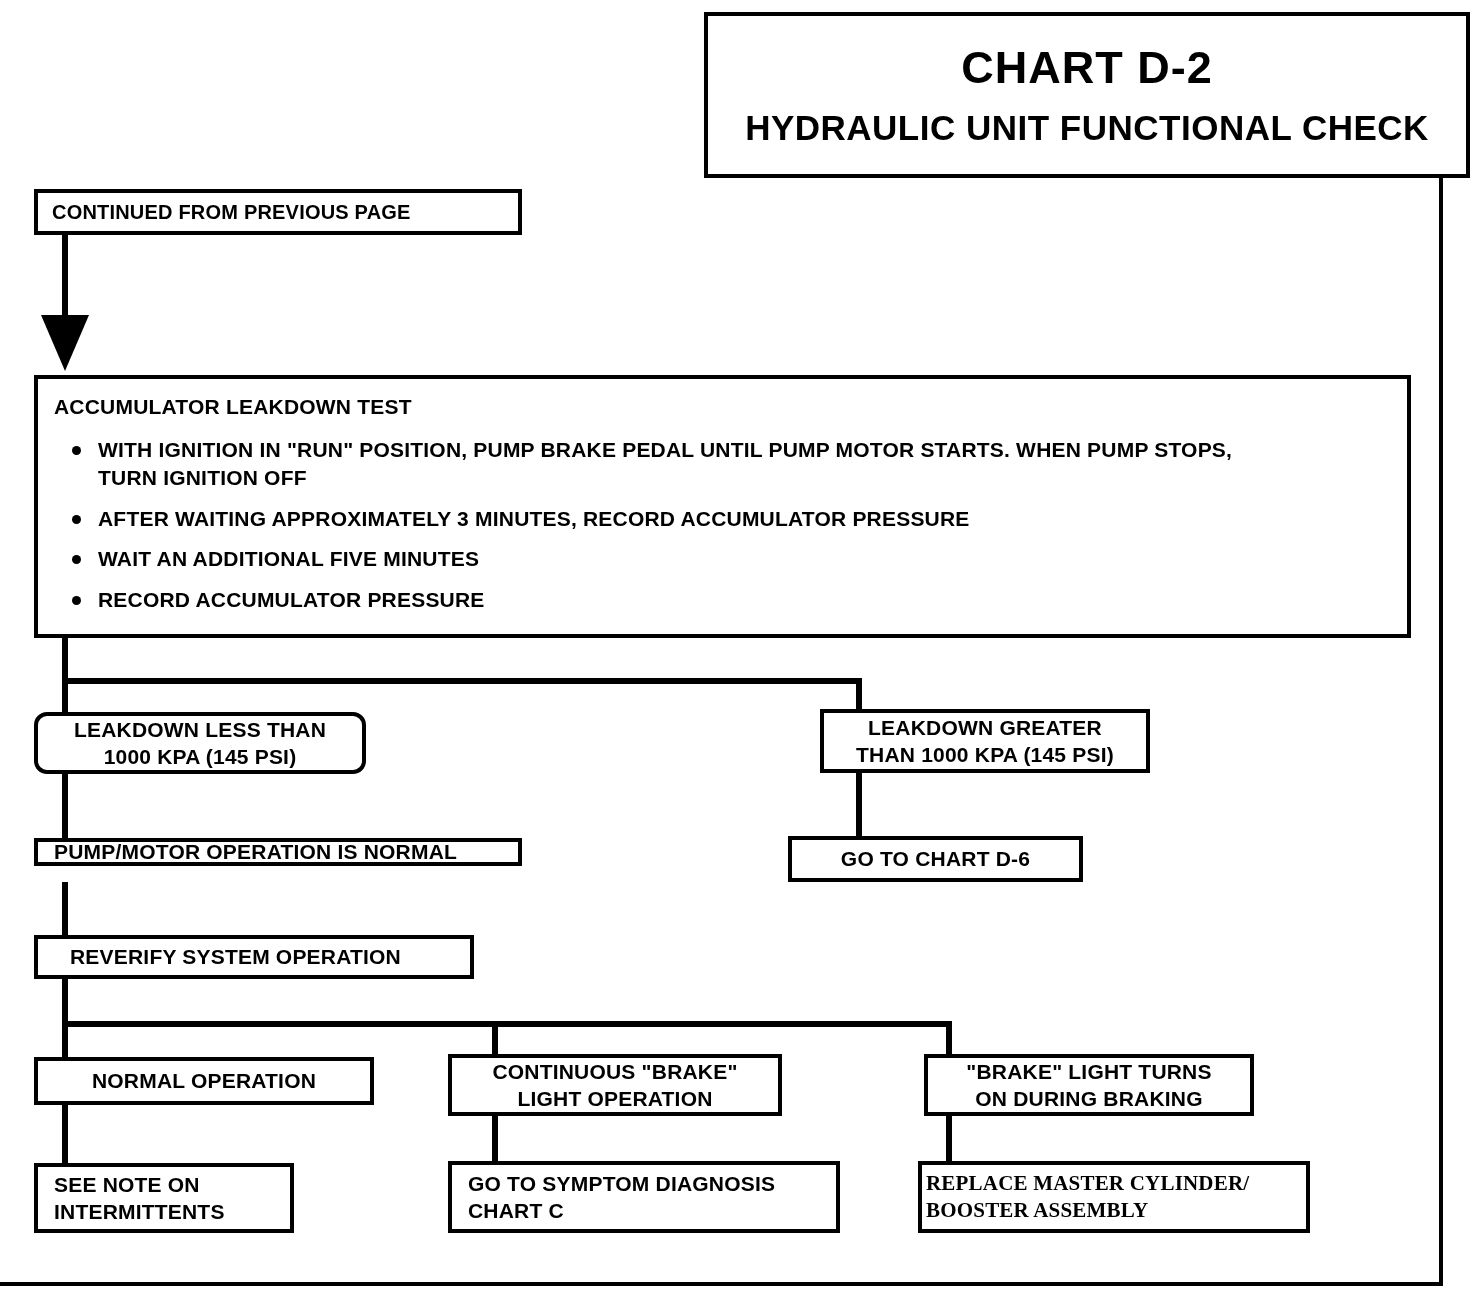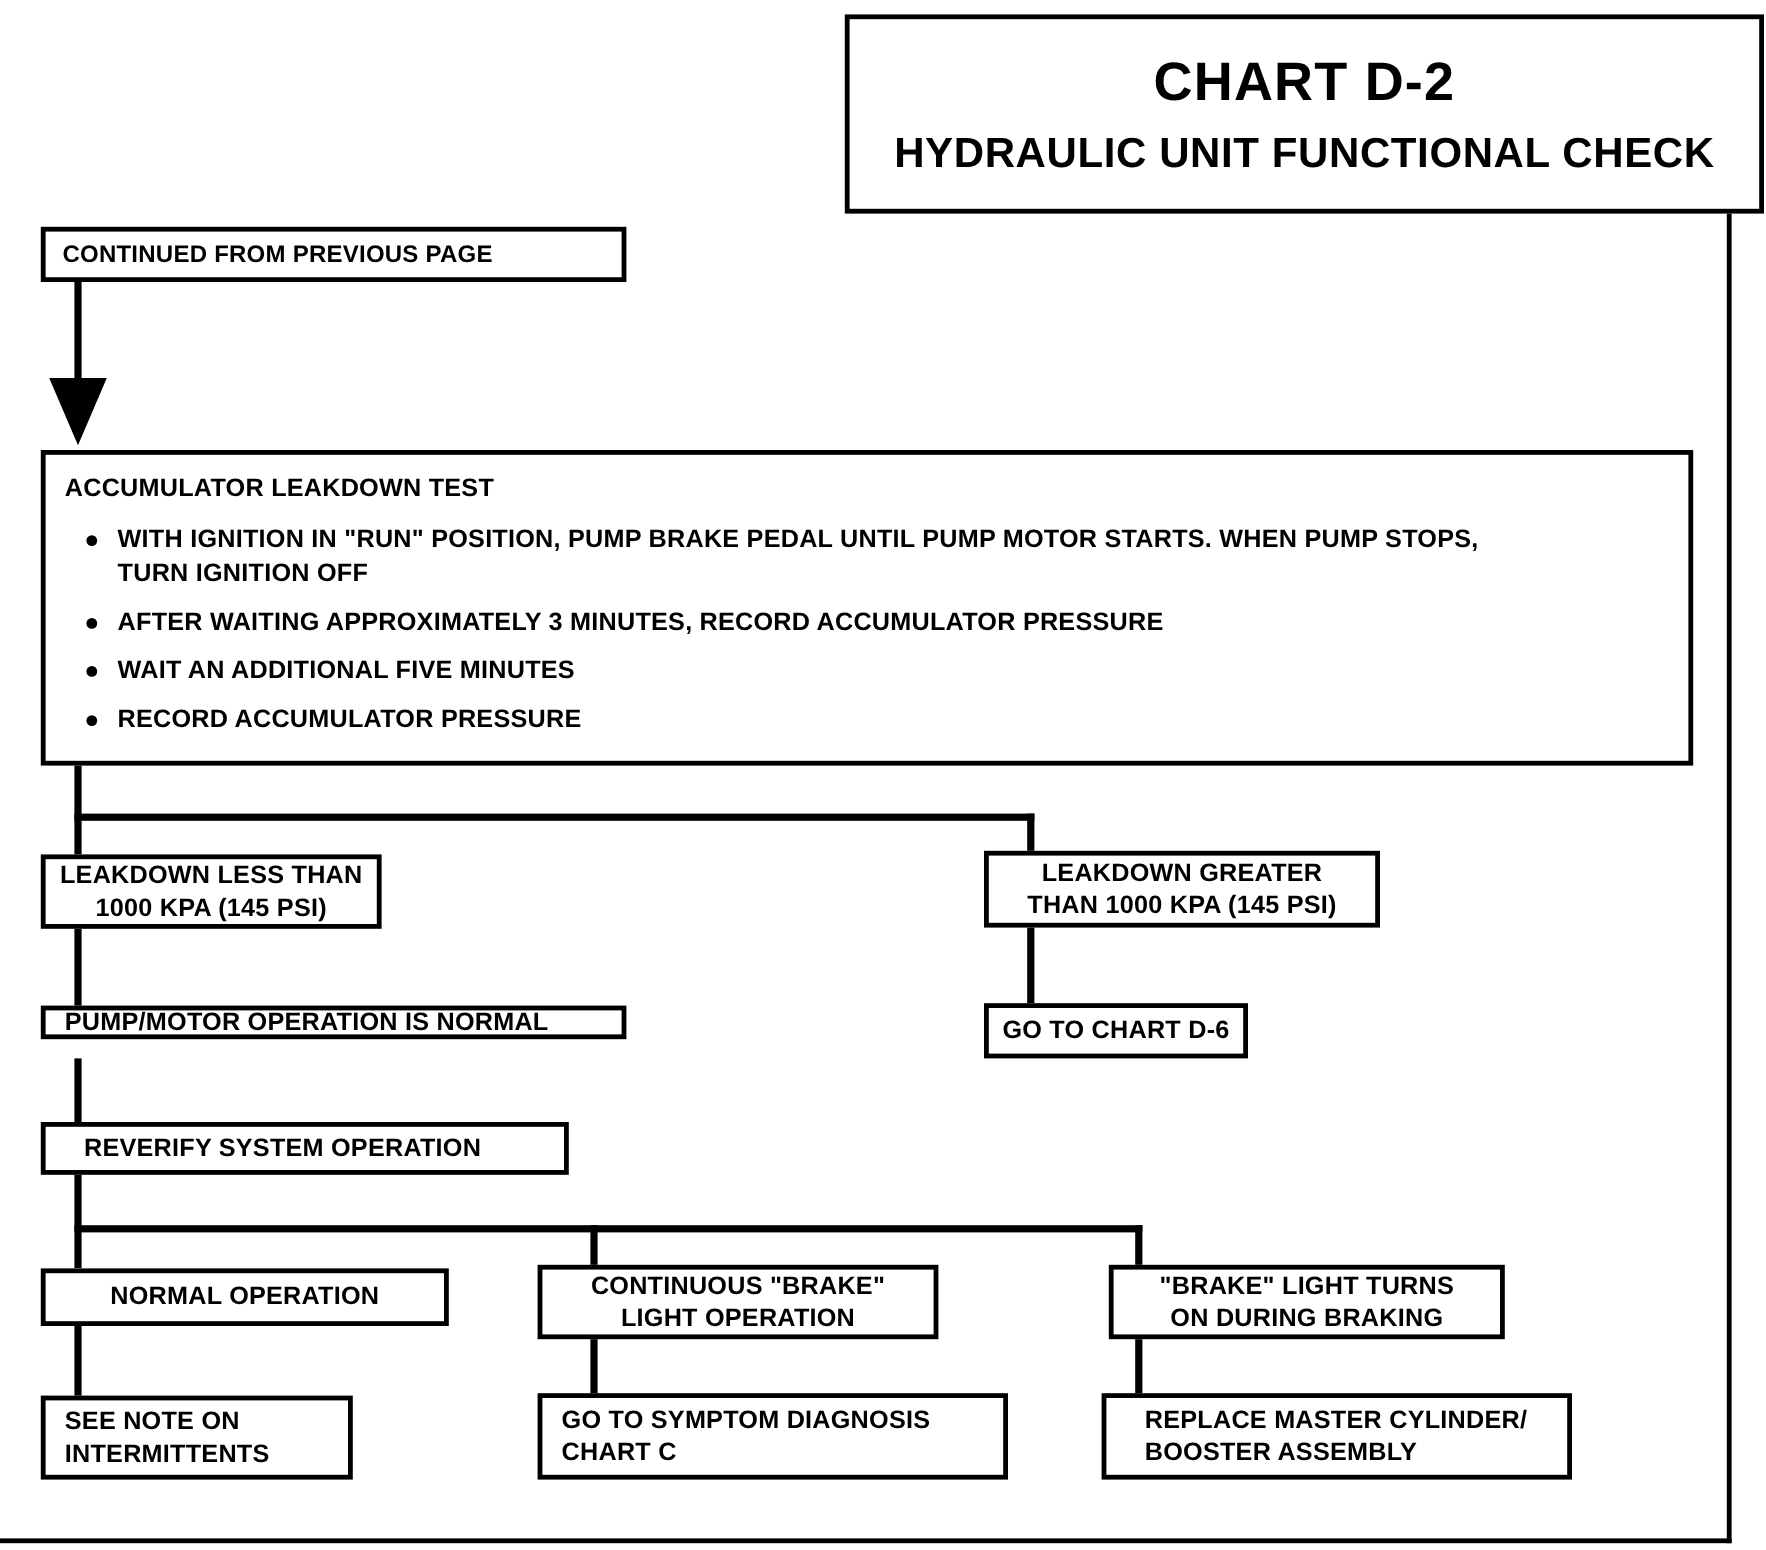--- a/index.html
+++ b/index.html
@@ -132,31 +132,31 @@
     height: 9px;
     border-radius: 50%;
     background: #000;
   }
   #test-box .footline {
     font-size: 21px;
     margin-top: 2px;
   }
 
   
-  #leak-less      { left: 34px;  top: 712px;  width: 284px; height: 62px; font-size: 21px; }
+  #leak-less      { left: 34px;  top: 712px;  width: 332px; height: 62px; font-size: 21px; border-radius: 13px; }
   #leak-greater   { left: 820px; top: 709px;  width: 330px; height: 64px; font-size: 21px; }
   #pump-normal    { left: 34px;  top: 838px;  width: 488px; height: 28px; font-size: 21px; padding-left: 16px;}
-  #goto-d6        { left: 820px; top: 836px;  width: 220px; height: 46px; font-size: 21px; }
+  #goto-d6        { left: 788px; top: 836px;  width: 295px; height: 46px; font-size: 21px; }
   #reverify       { left: 34px;  top: 935px;  width: 440px; height: 44px; font-size: 21px; padding-left: 32px;}
   #normal-op      { left: 34px;  top: 1057px; width: 340px; height: 48px; font-size: 21px; }
   #cont-brake     { left: 448px; top: 1054px; width: 334px; height: 62px; font-size: 21px; }
   #brake-on       { left: 924px; top: 1054px; width: 330px; height: 62px; font-size: 21px; }
   #see-note       { left: 34px;  top: 1163px; width: 260px; height: 70px; font-size: 21px; padding-left: 16px;}
   #goto-symptom   { left: 448px; top: 1161px; width: 392px; height: 72px; font-size: 21px; padding-left: 16px;}
-  #replace-mc     { left: 918px; top: 1161px; width: 392px; height: 72px; font-size: 21px; padding-left: 32px;}
+  #replace-mc     { left: 918px; top: 1161px; width: 392px; height: 72px; font-size: 21px; padding-left: 4px; font-family: Liberation Serif, serif;}
 </style>
 </head>
 <body>
 
 <div id="page">
 
   <div class="frame-right" style="left:1439px; top:14px; width:4px; height:1272px;"></div>
   <div class="frame-right" style="left:0px; top:1282px; width:1443px; height:4px;"></div>
 
   <div id="title-block">

